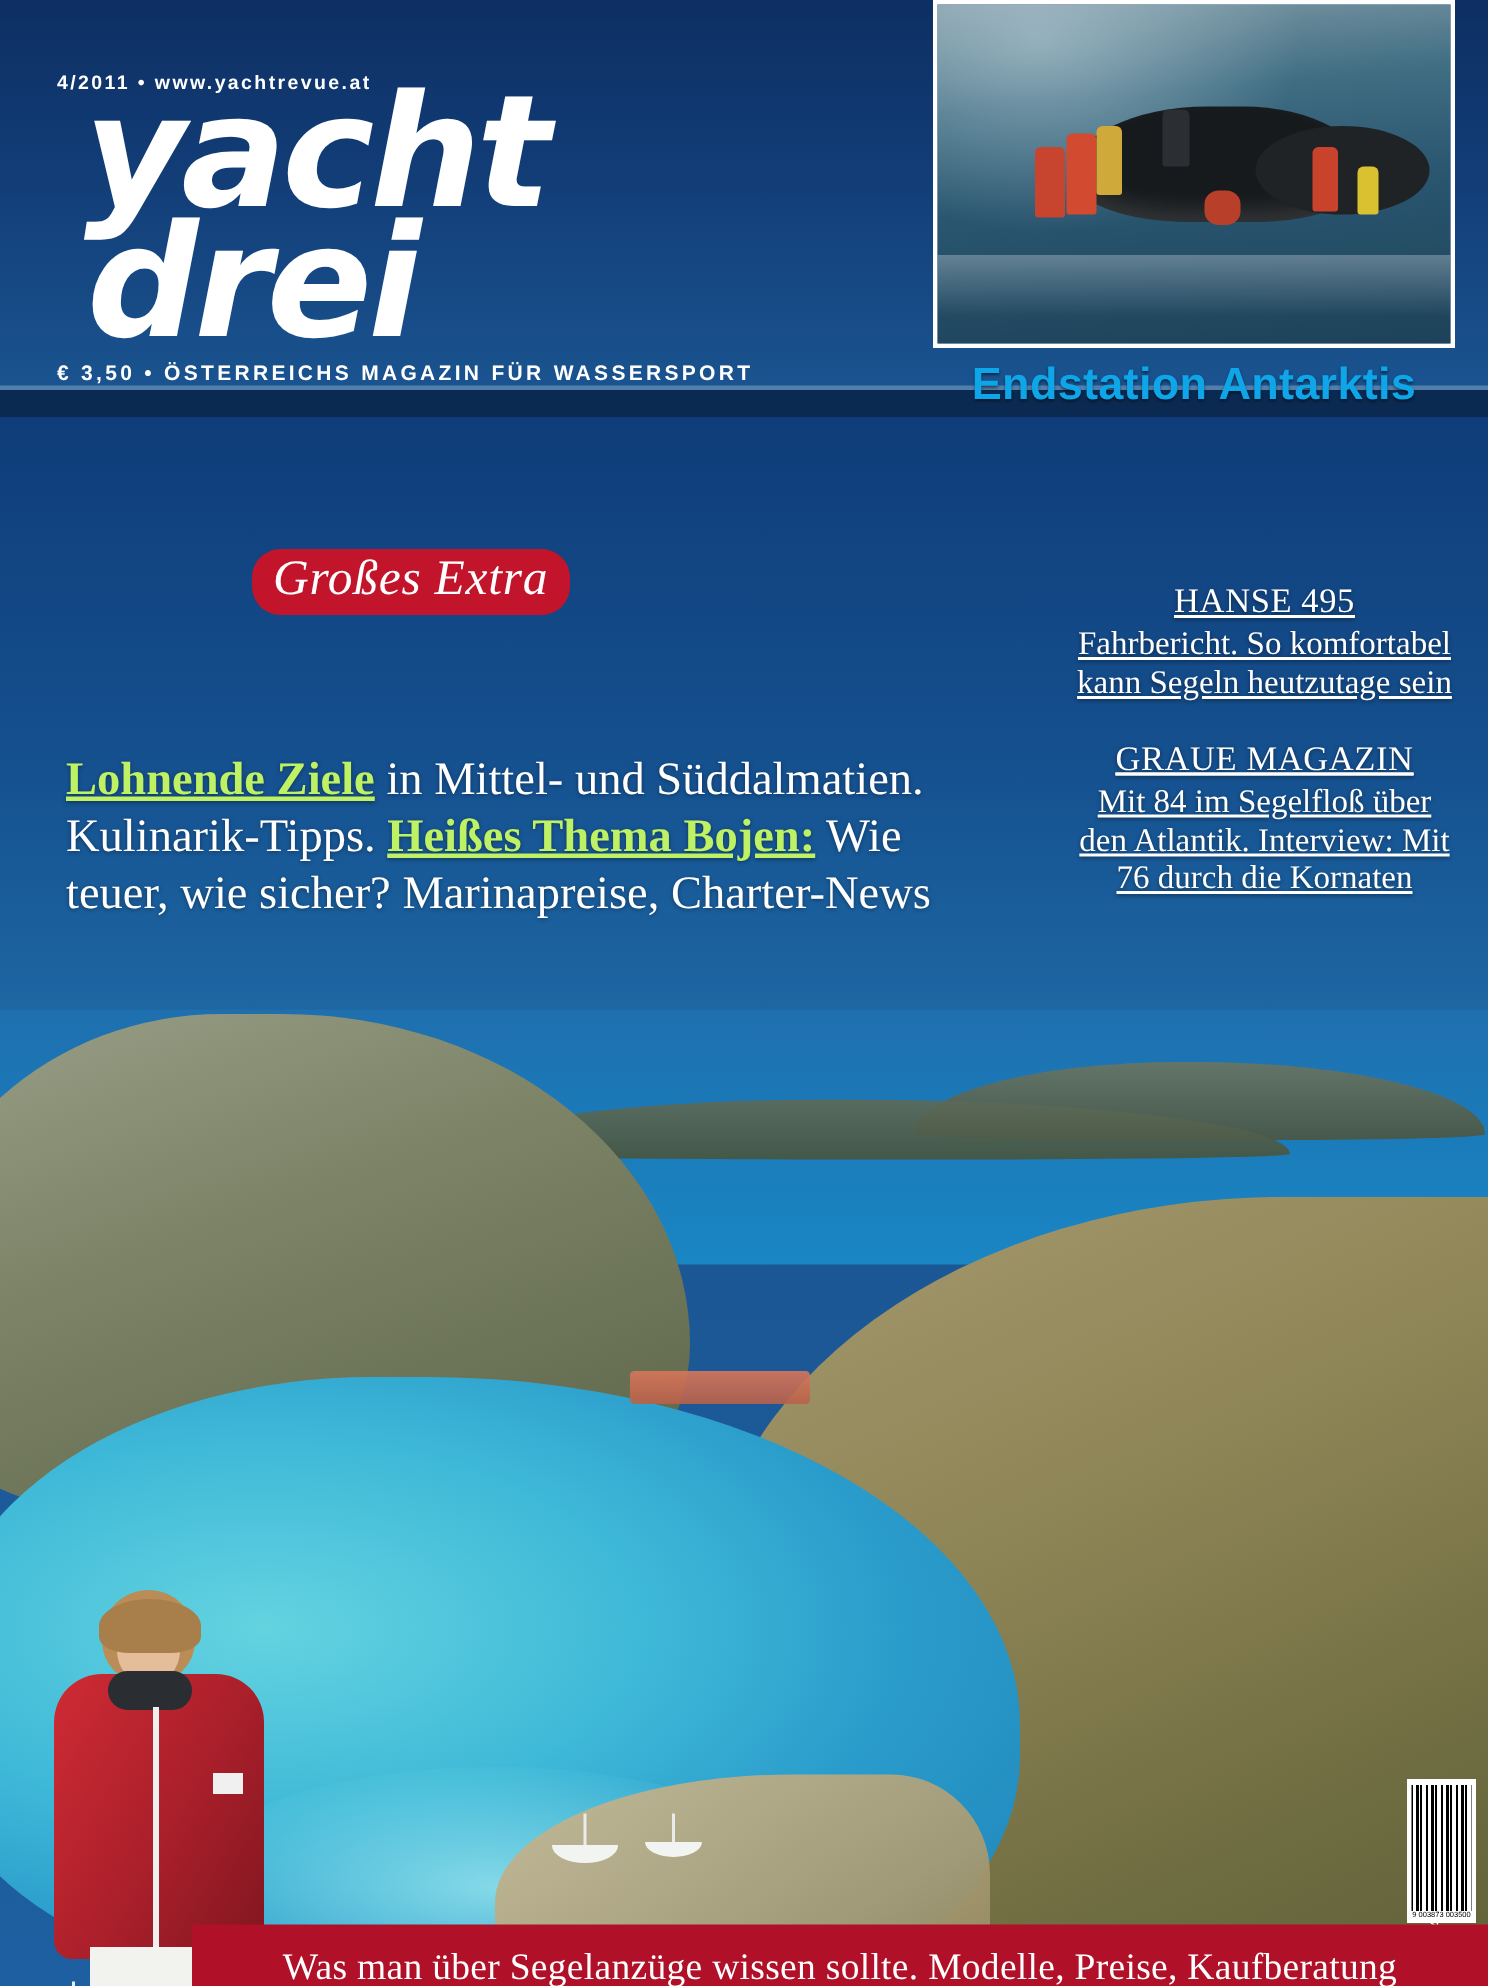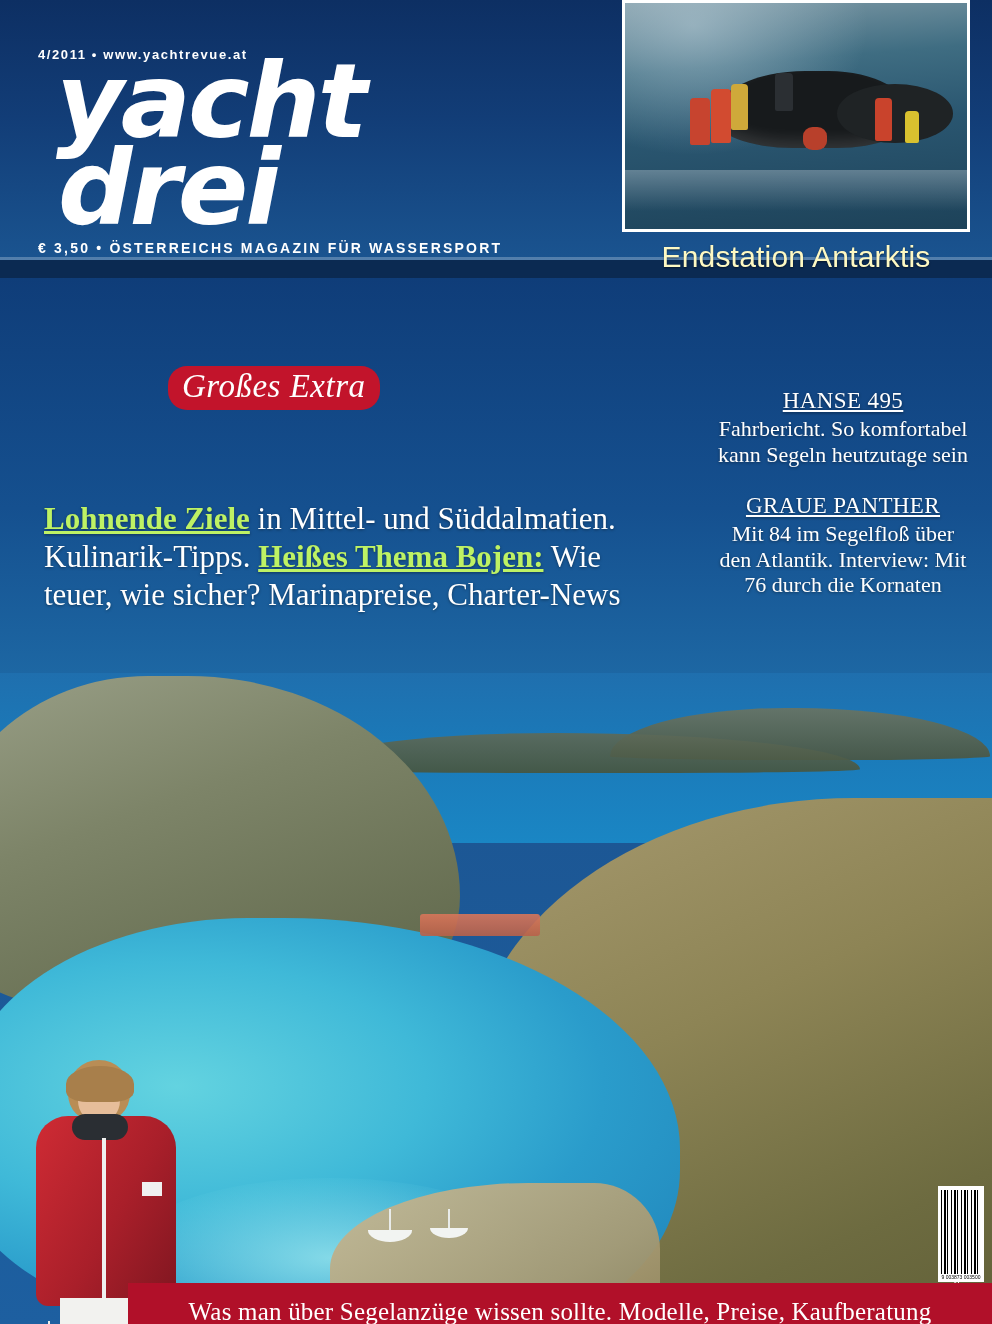--- a/index.html
+++ b/index.html
@@ -82,21 +82,21 @@
   .tp-f7 { left: 52%; top: 55%; width: 7%; height: 10%; background: #b8402b; border-radius: 40%; }
   .tp-wake {
     position: absolute; left: 0; bottom: 8%;
     width: 100%; height: 18%;
     background: linear-gradient(180deg, rgba(255,255,255,0.28), rgba(255,255,255,0));
   }
 
   .top-headline {
     position: absolute; left: 622px; top: 240px;
     width: 348px; text-align: center;
-    color: #fef9c3; font-weight: normal; font-size: 30px;
+    color: #0ea5e9; font-weight: bold; font-size: 30px;
     letter-spacing: 0.2px;
     text-shadow: 0 1px 2px rgba(0,0,0,0.5);
   }
   .top-sub {
     position: absolute; left: 588px; top: 283px;
     width: 392px; text-align: center;
     color: #ffffff; font-size: 20px; line-height: 1.28;
     text-shadow: 0 1px 2px rgba(0,0,0,0.5);
   }
 
@@ -208,21 +208,21 @@
   }
 
   
   .teasers {
     position: absolute; left: 718px; top: 388px;
     width: 250px; text-align: center;
     color: #ffffff;
     font-family: "Liberation Serif", serif;
     text-shadow: 0 1px 3px rgba(0,0,0,0.45);
   }
-  .teaser { margin-bottom: 26px; }
+  .teaser { margin-bottom: 26px; text-decoration: underline; }
   .teaser-title {
     font-size: 23px; letter-spacing: 0.4px;
     text-decoration: underline; margin-bottom: 2px;
   }
   .teaser-body { font-size: 22px; line-height: 1.16; }
 
   
   .model { position: absolute; left: 16px; top: 1060px; width: 180px; height: 264px; }
   .m-hair {
     position: absolute; left: 52px; top: 0; width: 62px; height: 62px;
@@ -360,21 +360,21 @@
     <span class="hl">Lohnende Ziele</span><span> in Mittel- und Süddalmatien. Kulinarik-Tipps.</span>
     <span class="hl">Heißes Thema Bojen:</span><span> Wie teuer, wie sicher? Marinapreise, Charter-News</span>
   </div>
 
   <div class="teasers">
     <div class="teaser">
       <div class="teaser-title">HANSE 495</div>
       <div class="teaser-body">Fahrbericht. So komfortabel kann Segeln heutzutage sein</div>
     </div>
     <div class="teaser">
-      <div class="teaser-title">GRAUE PANTHER</div>
+      <div class="teaser-title">GRAUE MAGAZIN</div>
       <div class="teaser-body">Mit 84 im Segelfloß über den Atlantik. Interview: Mit 76 durch die Kornaten</div>
     </div>
   </div>
 
   <div class="model">
     <div class="m-hair"></div>
     <div class="m-face"></div>
     <div class="m-hair2"></div>
     <div class="m-jacket"></div>
     <div class="m-collar"></div>

